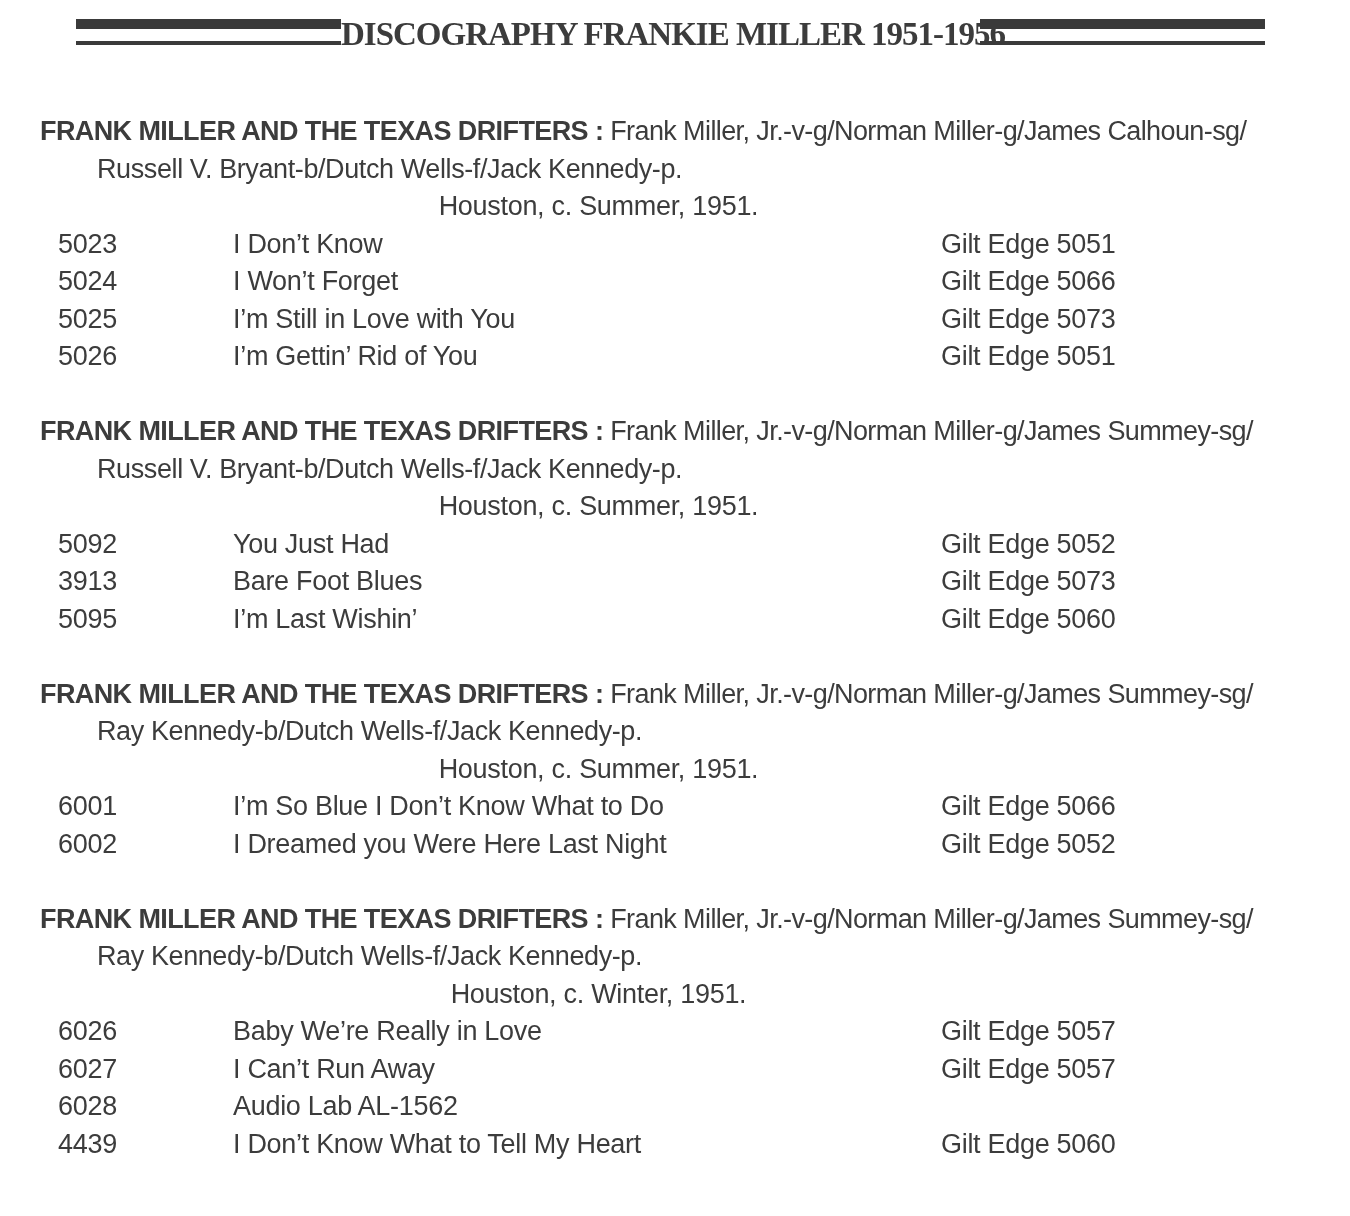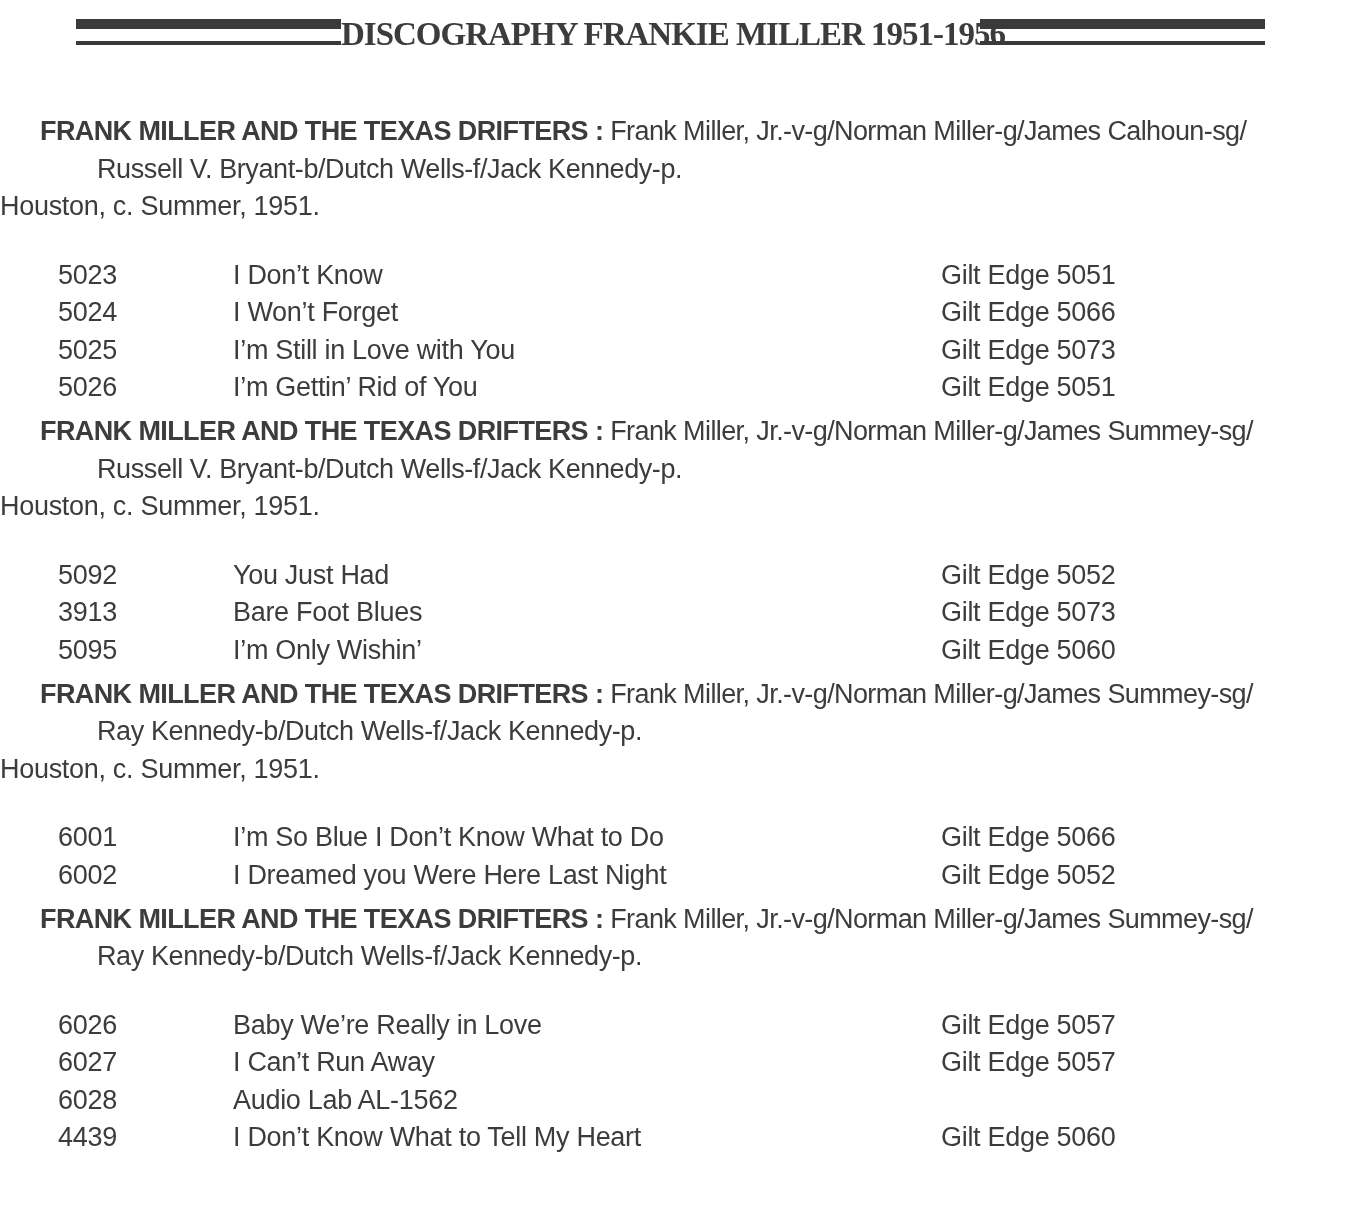--- a/index.html
+++ b/index.html
@@ -39,28 +39,28 @@
   .hline, .dateline, .row {
     height: 37.5px;
     line-height: 37.5px;
     white-space: nowrap;
     font-size: 27px;
   }
   .hline { padding-left: 40px; }
   .hline.cont { padding-left: 63px; letter-spacing: -0.4px; margin-left: 34px; }
   .artist { font-weight: bold; letter-spacing: -0.6px; }
   .personnel { letter-spacing: -0.6px; }
-  .dateline { text-align: left; padding-right: 68px; letter-spacing: -0.3px; }
+  .dateline { text-align: center; padding-right: 68px; letter-spacing: -0.3px; }
   .row {
     display: grid;
     grid-template-columns: 175px 708px auto;
     padding-left: 58px;
     letter-spacing: -0.3px;
   }
-  .matrix, .song, .label { display: block; margin-top: 31px; }
+  .matrix, .song, .label { display: block; }
 </style>
 </head>
 <body>
 
 <div class="page">
 
   <header class="masthead">
     <div class="rule-group left">
       <div class="rule thick"></div>
       <div class="rule thin"></div>
@@ -109,21 +109,21 @@
         <span class="song">You Just Had</span>
         <span class="label">Gilt Edge 5052</span>
       </div>
       <div class="row">
         <span class="matrix">3913</span>
         <span class="song">Bare Foot Blues</span>
         <span class="label">Gilt Edge 5073</span>
       </div>
       <div class="row">
         <span class="matrix">5095</span>
-        <span class="song">I’m Only Wishin’</span>
+        <span class="song">I’m Last Wishin’</span>
         <span class="label">Gilt Edge 5060</span>
       </div>
     </section>
 
     <section class="session">
       <div class="hline"><span class="artist">FRANK MILLER AND THE TEXAS DRIFTERS</span><span class="artist"> : </span><span class="personnel">Frank Miller, Jr.-v-g/Norman Miller-g/James Summey-sg/</span></div>
       <div class="hline cont">Ray Kennedy-b/Dutch Wells-f/Jack Kennedy-p.</div>
       <div class="dateline">Houston, c. Summer, 1951.</div>
       <div class="row">
         <span class="matrix">6001</span>
@@ -133,20 +133,21 @@
       <div class="row">
         <span class="matrix">6002</span>
         <span class="song">I Dreamed you Were Here Last Night</span>
         <span class="label">Gilt Edge 5052</span>
       </div>
     </section>
 
     <section class="session">
       <div class="hline"><span class="artist">FRANK MILLER AND THE TEXAS DRIFTERS</span><span class="artist"> : </span><span class="personnel">Frank Miller, Jr.-v-g/Norman Miller-g/James Summey-sg/</span></div>
       <div class="hline cont">Ray Kennedy-b/Dutch Wells-f/Jack Kennedy-p.</div>
+      <div class="dateline">Houston, c. Winter, 1951.</div>
       <div class="row">
         <span class="matrix">6026</span>
         <span class="song">Baby We’re Really in Love</span>
         <span class="label">Gilt Edge 5057</span>
       </div>
       <div class="row">
         <span class="matrix">6027</span>
         <span class="song">I Can’t Run Away</span>
         <span class="label">Gilt Edge 5057</span>
       </div>

